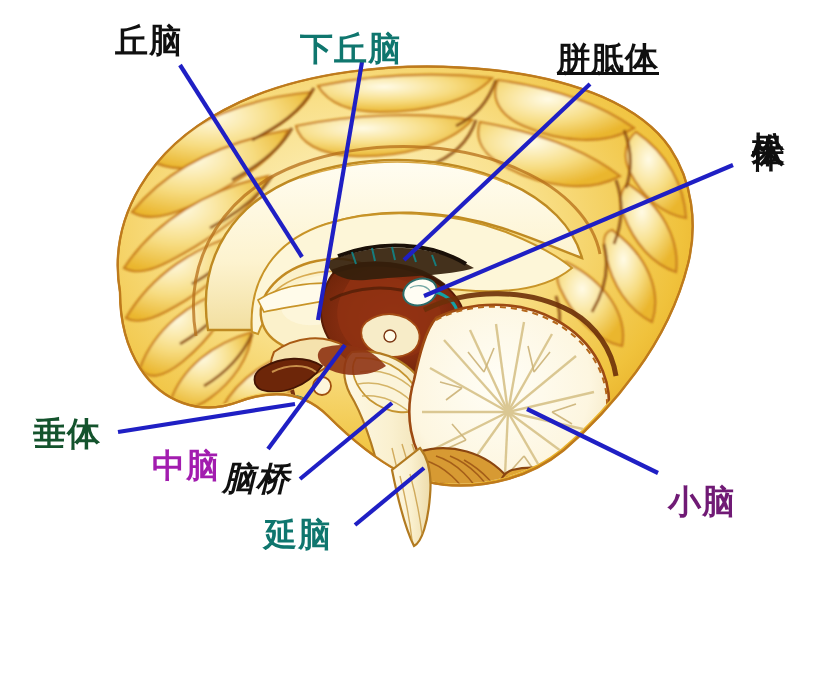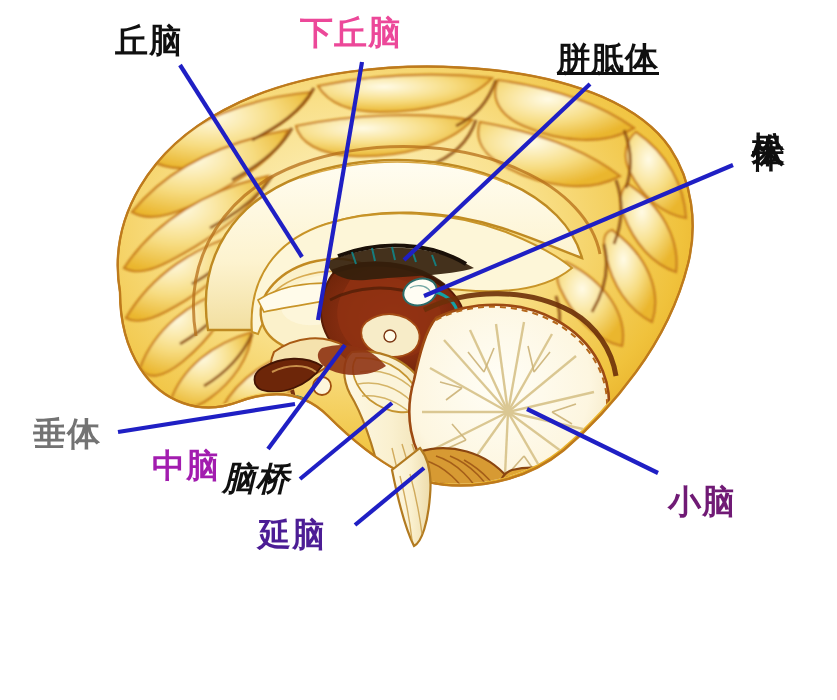--- a/index.html
+++ b/index.html
@@ -366,23 +366,23 @@
         <line x1="118" y1="432" x2="295" y2="404" class="leader" stroke="#1f1fc4"></line>
         <line x1="268" y1="449" x2="345" y2="345" class="leader" stroke="#1f1fc4"></line>
         <line x1="300" y1="479" x2="392" y2="403" class="leader" stroke="#1f1fc4"></line>
         <line x1="355" y1="525" x2="424" y2="468" class="leader" stroke="#1f1fc4"></line>
         <line x1="658" y1="473" x2="527" y2="409" class="leader" stroke="#1f1fc4"></line>
       </g>
   </svg>
 
   <div id="labels-layer">
       <div class="label" style="left: 115px; top: 24px; color: rgb(16, 16, 16);">丘脑</div>
-      <div class="label" style="left: 300px; top: 16px; color: #ec4899;">下丘脑</div>
+      <div class="label" style="left: 300px; top: 32px; color: #0f766e;">下丘脑</div>
       <div class="label" style="left: 557px; top: 42px; color: rgb(16, 16, 16); text-decoration: underline;">胼胝体</div>
       <div class="label vertical" style="left: 752px; top: 105px; color: rgb(16, 16, 16);">松果体</div>
-      <div class="label" style="left: 33px; top: 417px; color: #737373;">垂体</div>
+      <div class="label" style="left: 33px; top: 417px; color: #14532d;">垂体</div>
       <div class="label" style="left: 152px; top: 449px; color: #a21caf;">中脑</div>
       <div class="label" style="left: 222px; top: 462px; color: rgb(16, 16, 16); font-style: italic;">脑桥</div>
-      <div class="label" style="left: 258px; top: 518px; color: #4c1d95;">延脑</div>
+      <div class="label" style="left: 264px; top: 518px; color: #0f766e;">延脑</div>
       <div class="label" style="left: 668px; top: 485px; color: #701a75;">小脑</div>
     </div>
 
 </div>
 
 </body></html>

